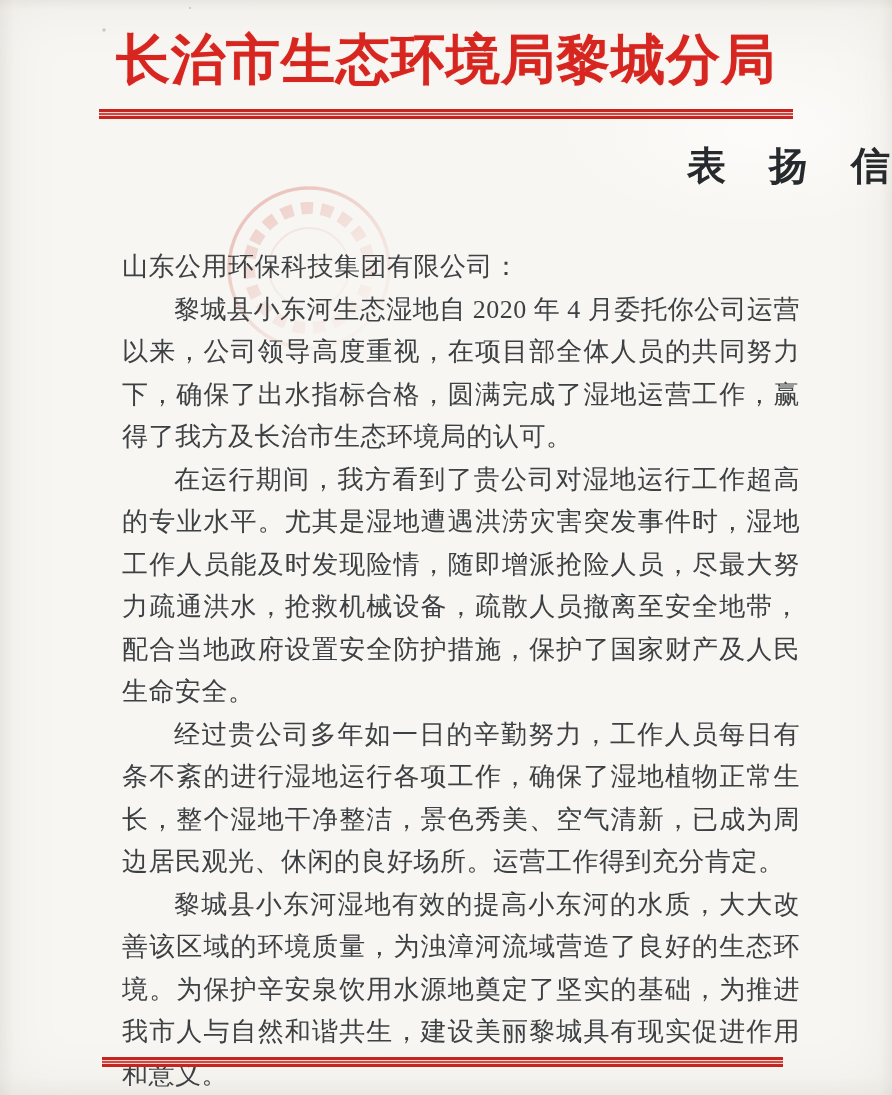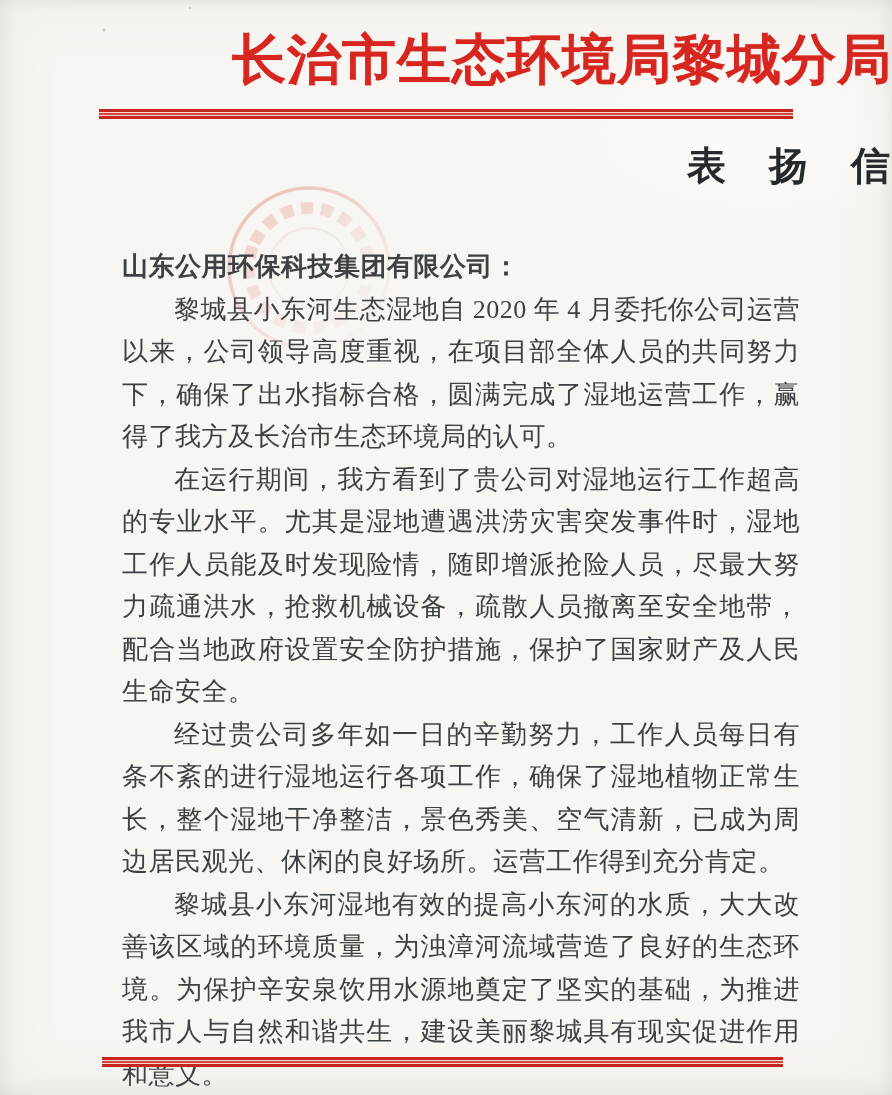--- a/index.html
+++ b/index.html
@@ -20,21 +20,21 @@
       linear-gradient(270deg, rgba(160,155,148,.10) 0, rgba(160,155,148,0) 12px),
       linear-gradient(0deg, rgba(160,155,148,.08) 0, rgba(160,155,148,0) 18px),
       linear-gradient(180deg, rgba(160,155,148,.10) 0, rgba(160,155,148,0) 10px),
       #f8f6f2;
     box-shadow:inset 0 0 60px rgba(140,130,118,.10);
   }
 
   
   .org-title{
     position:absolute;left:0;top:22px;width:892px;
-    text-align:right;
+    text-align:center;
     font-size:54px;line-height:76px;
     font-weight:bold;
     letter-spacing:1px;
     color:#d7261f;
     text-shadow:0 0 1px rgba(215,38,31,.55);
     white-space:nowrap;
   }
   .rule{
     position:absolute;height:10px;
     background:linear-gradient(to bottom,
@@ -68,21 +68,21 @@
 
   
   .letter-body{
     position:absolute;left:122px;top:246px;width:678px;
     font-size:26px;line-height:42.5px;
     color:#3e4144;
     text-align:justify;
     letter-spacing:.5px;
   }
   .letter-body p{margin:0;text-indent:2em;}
-  .letter-body p.salutation{text-indent:0;font-weight:bold;}
+  .letter-body p.salutation{text-indent:0;}
 </style>
 </head>
 <body>
 
 <div class="page">
 
   <div class="org-title">长治市生态环境局黎城分局</div>
 
   <div class="rule rule-top"></div>
 

